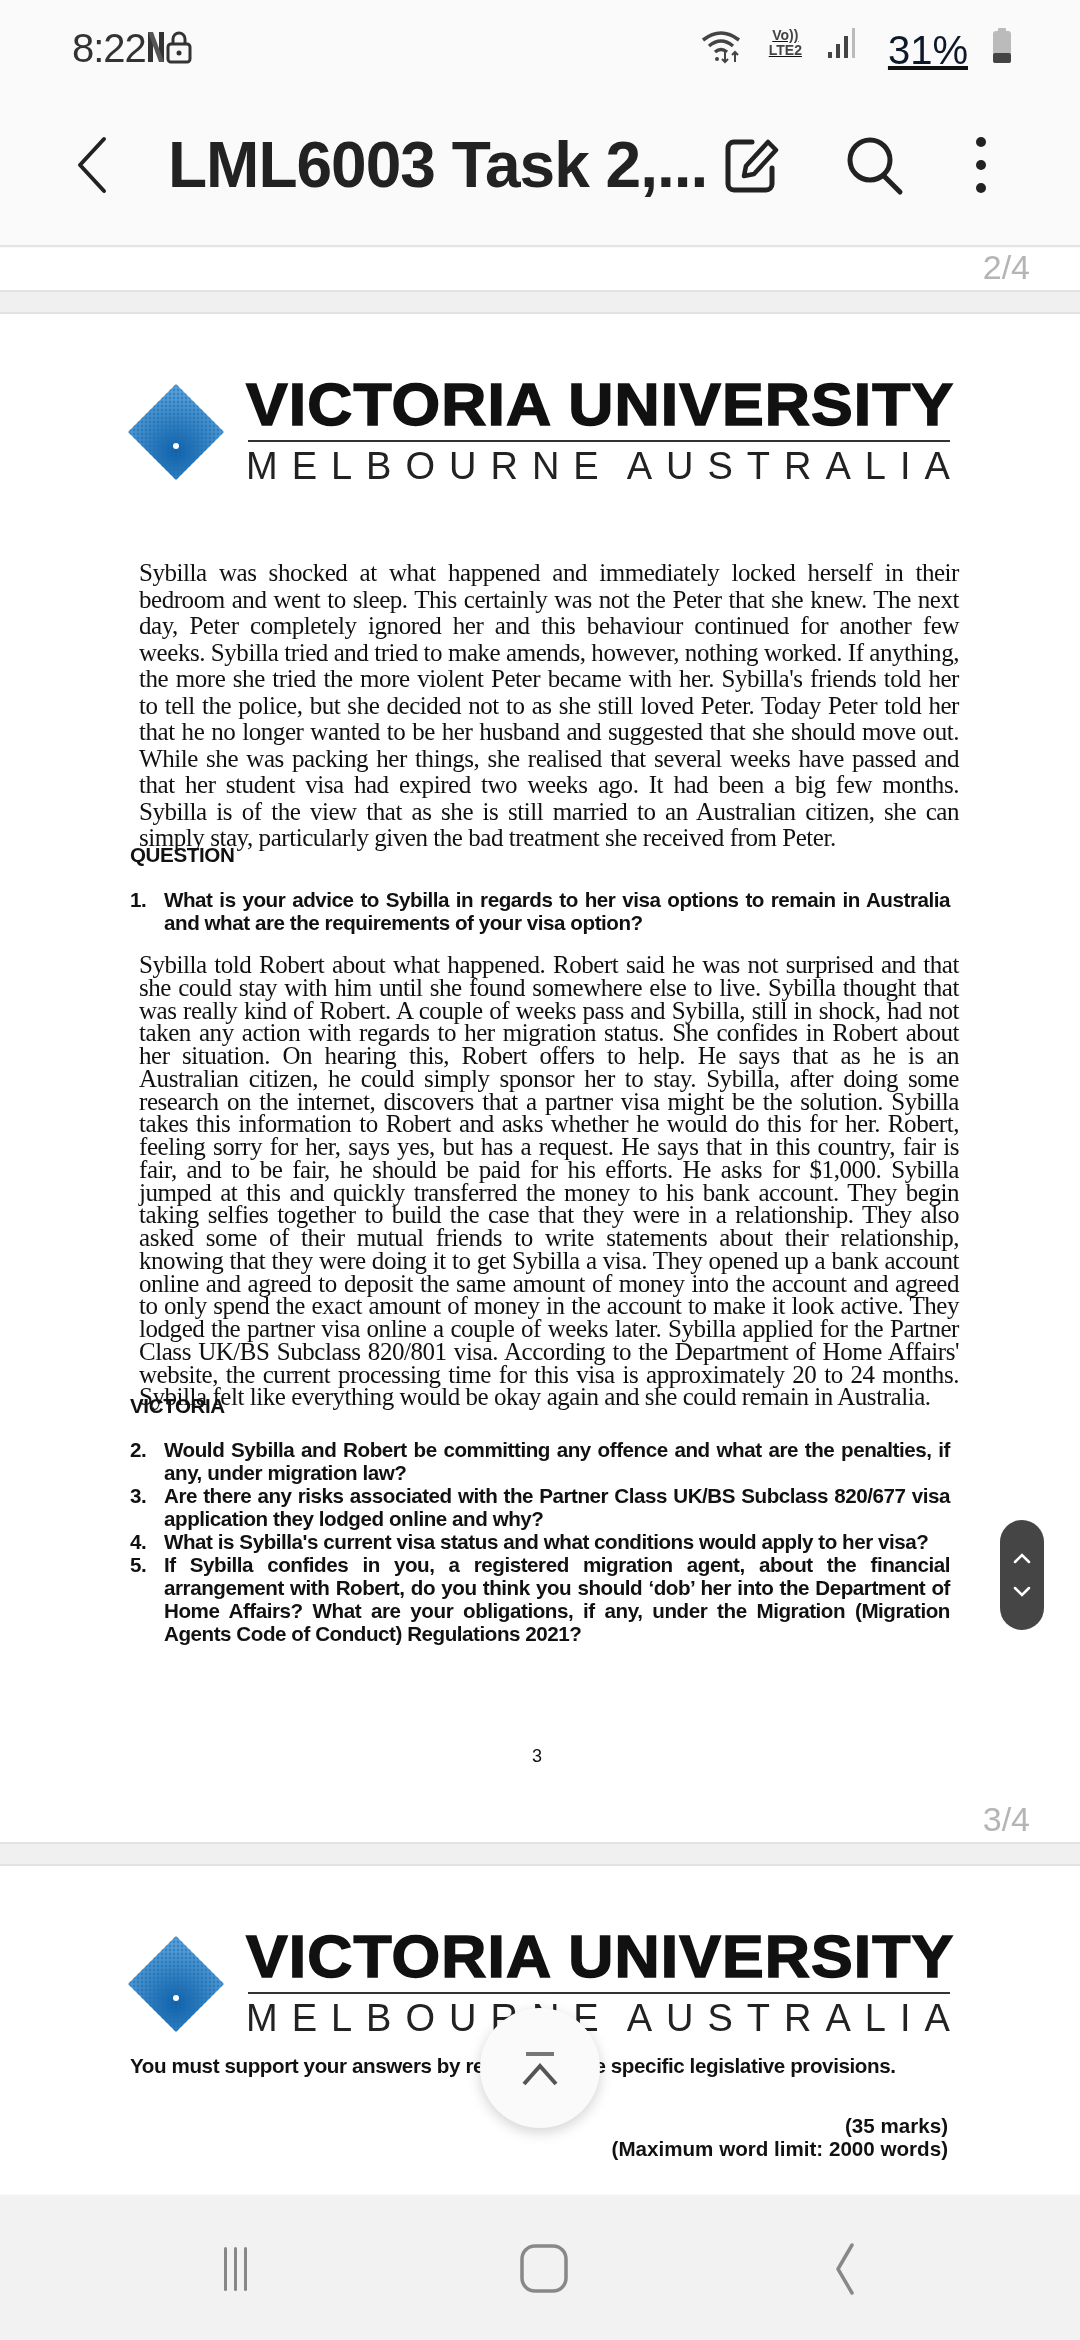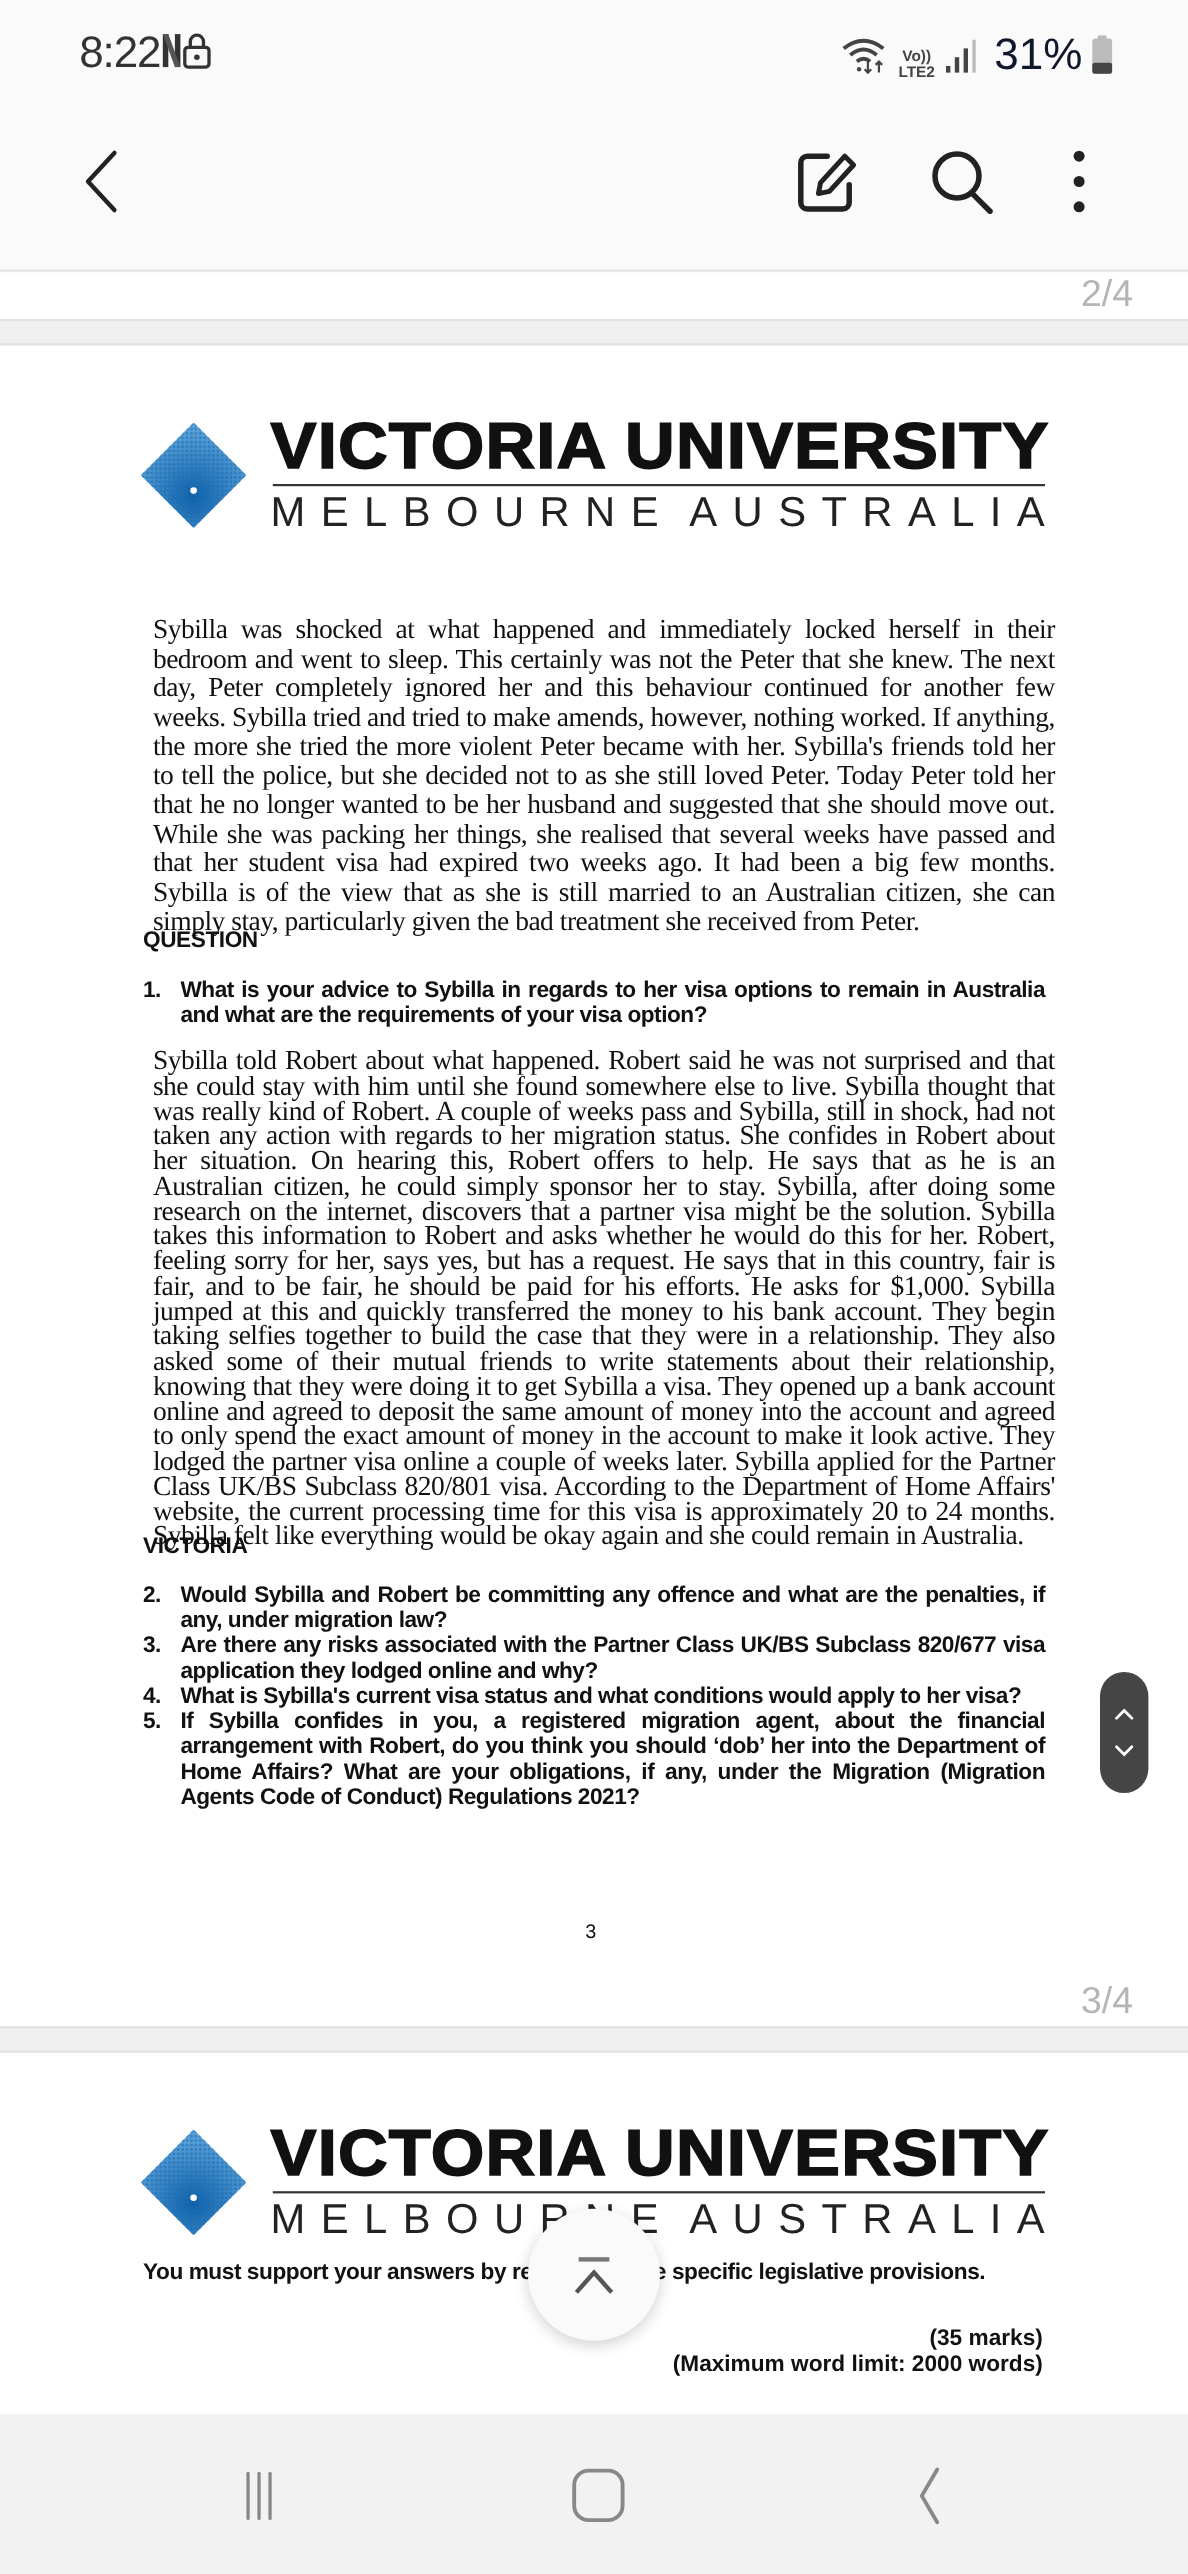--- a/index.html
+++ b/index.html
@@ -3,21 +3,21 @@
 <meta charset="utf-8">
 <style>
   * { box-sizing: border-box; margin: 0; padding: 0; }
   html, body { width: 1080px; height: 2340px; overflow: hidden; background: #fafafa; }
   body { position: relative; font-family: "Liberation Sans", sans-serif; color: #111; }
 
   
   .status-bar { position: absolute; top: 0; left: 0; width: 1080px; height: 100px; background: #fafafa; }
   .status-left { position: absolute; left: 72px; top: 26px; display: flex; align-items: center; gap: 0; }
   .status-time { font-family: "Liberation Sans", sans-serif; font-size: 40px; color: #333; letter-spacing: -1px; }
-  .status-right { position: absolute; right: 68px; top: 28px; display: flex; align-items: flex-end; gap: 8px; }
+  .status-right { position: absolute; right: 68px; top: 28px; display: flex; align-items: flex-start; gap: 24px; text-decoration: underline; }
   .battery-text { font-size: 40px; color: #0f172a; margin-left: 8px; }
   .lte { font-size: 14px; font-weight: bold; color: #444; line-height: 15px; text-align: center; }
 
   
   .app-bar { position: absolute; top: 100px; left: 0; width: 1080px; height: 147px; background: #fafafa; border-bottom: 2px solid #e4e4e4; }
   .back-btn { position: absolute; left: 62px; top: 30px; width: 60px; height: 70px; display: flex; align-items: center; justify-content: center; cursor: pointer; }
   .app-title { position: absolute; left: 168px; top: 30px; font-size: 64px; font-weight: bold; color: #222; line-height: 70px; white-space: nowrap; letter-spacing: -1px; }
   .edit-btn { position: absolute; left: 722px; top: 34px; width: 62px; height: 62px; cursor: pointer; }
   .search-btn { position: absolute; left: 844px; top: 34px; width: 62px; height: 62px; cursor: pointer; }
   .more-btn { position: absolute; left: 966px; top: 34px; width 30px; height: 62px; width: 30px; cursor: pointer; }
@@ -108,20 +108,21 @@
     </span>
   </div>
 </div>
 
 <div class="app-bar">
   <div class="back-btn">
     <svg width="36" height="60" viewBox="0 0 36 60">
         <path d="M30 4 L6 30 L30 56" fill="none" stroke="#222" stroke-width="4" stroke-linecap="round" stroke-linejoin="round"></path>
       </svg>
   </div>
+  <div class="app-title">LML6003 Task 2,...</div>
   <div class="edit-btn">
     <svg width="62" height="62" viewBox="0 0 62 62">
         <path d="M30 8 H12 a6 6 0 0 0 -6 6 V50 a6 6 0 0 0 6 6 H44 a6 6 0 0 0 6 -6 V34" fill="none" stroke="#222" stroke-width="5" stroke-linecap="round"></path>
         <path d="M22 42 L24 32 L46 8 L54 16 L32 40 Z" fill="none" stroke="#222" stroke-width="4.5" stroke-linejoin="round"></path>
       </svg>
   </div>
   <div class="search-btn">
     <svg width="62" height="62" viewBox="0 0 62 62">
         <circle cx="26" cy="26" r="20" fill="none" stroke="#222" stroke-width="5"></circle>
         <path d="M40 42 L56 58" stroke="#222" stroke-width="5" stroke-linecap="round"></path>

